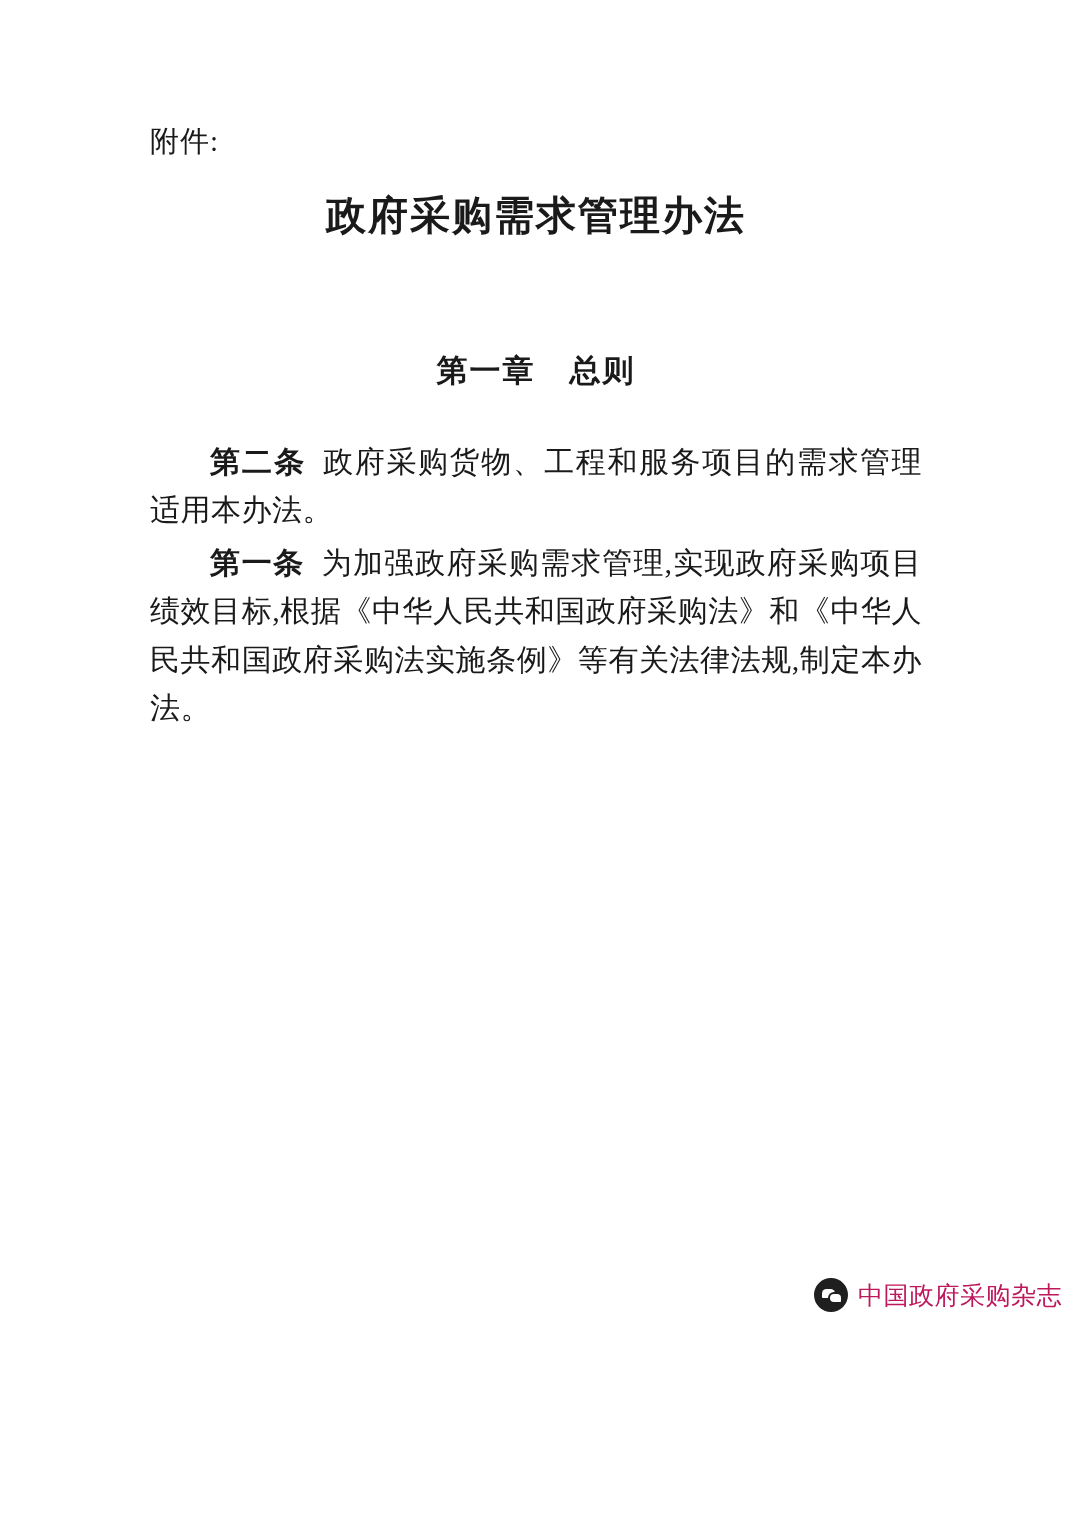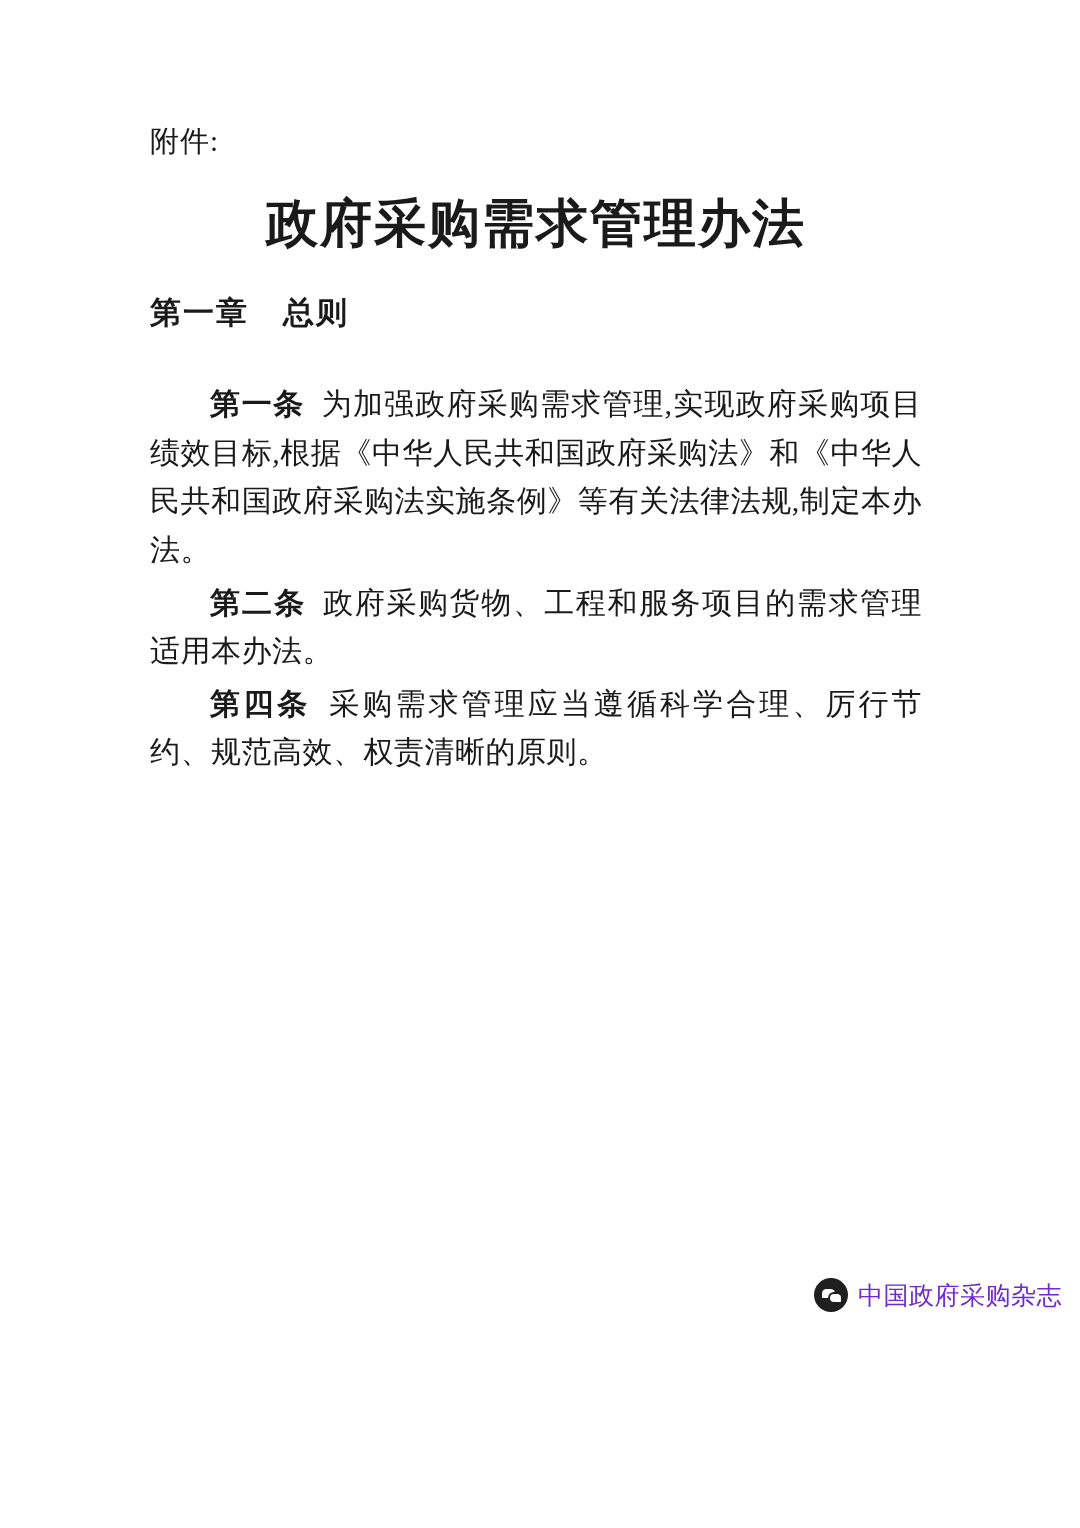--- a/index.html
+++ b/index.html
@@ -26,32 +26,32 @@
     width: 772px;
   }
   .attachment-label {
     font-size: 29px;
     line-height: 1.5;
     letter-spacing: 1px;
     margin-bottom: 18px;
   }
   .doc-title {
     text-align: center;
-    font-size: 52px;
+    font-size: 40px;
     font-weight: bold;
     letter-spacing: 2px;
     margin: 24px 0 8px 0;
     line-height: 1.4;
   }
   .chapter-heading {
-    text-align: left;
+    text-align: center;
     font-size: 31px;
     font-weight: bold;
     letter-spacing: 2px;
-    margin: 32px 0 46px 0;
+    margin: 106px 0 46px 0;
   }
   .chapter-heading .gap {
     display: inline-block;
     width: 34px;
   }
   .article {
     font-size: 30px;
     line-height: 1.62;
     text-align: justify;
     text-justify: inter-ideograph;
@@ -108,21 +108,21 @@
     left: 16px;
     top: 16px;
     width: 11px;
     height: 8px;
     border-radius: 5px 5px 1px 5px;
     background: #ffffff;
     box-shadow: 0 0 0 2px #1f1f1f;
   }
   .wm-text {
     font-size: 25px;
-    color: #6d28d9;
+    color: #be185d;
     letter-spacing: 0.5px;
     font-family: "Liberation Sans", "DejaVu Sans", sans-serif;
     white-space: nowrap;
   }
 </style>
 </head>
 <body>
 
 <div class="page">
 
@@ -130,31 +130,28 @@
 
     <div class="attachment-label">附件:</div>
 
     <h1 class="doc-title">政府采购需求管理办法</h1>
 
     <h2 class="chapter-heading">
       <span>第一章</span><span class="gap"></span><span>总则</span>
     </h2>
 
     <p class="article">
+      <span class="num">第二条</span><span class="sp"></span><span>政府采购货物、工程和服务项目的需求管理适用本办法。</span>
+    </p>
+
+    <p class="article">
       <span class="num">第一条</span><span class="sp"></span><span>为加强政府采购需求管理,实现政府采购项目绩效目标,根据《中华人民共和国政府采购法》和《中华人民共和国政府采购法实施条例》等有关法律法规,制定本办法。</span>
     </p>
 
-    <p class="article">
-      <span class="num">第二条</span><span class="sp"></span><span>政府采购货物、工程和服务项目的需求管理适用本办法。</span>
-    </p>
 
-
-    <p class="article">
-      <span class="num">第四条</span><span class="sp"></span><span>采购需求管理应当遵循科学合理、厉行节约、规范高效、权责清晰的原则。</span>
-    </p>
 
 
   </div>
 
   <div class="page-number">1</div>
 
   <div class="watermark">
     <span class="wm-logo"></span>
     <span class="wm-text">中国政府采购杂志</span>
   </div>

